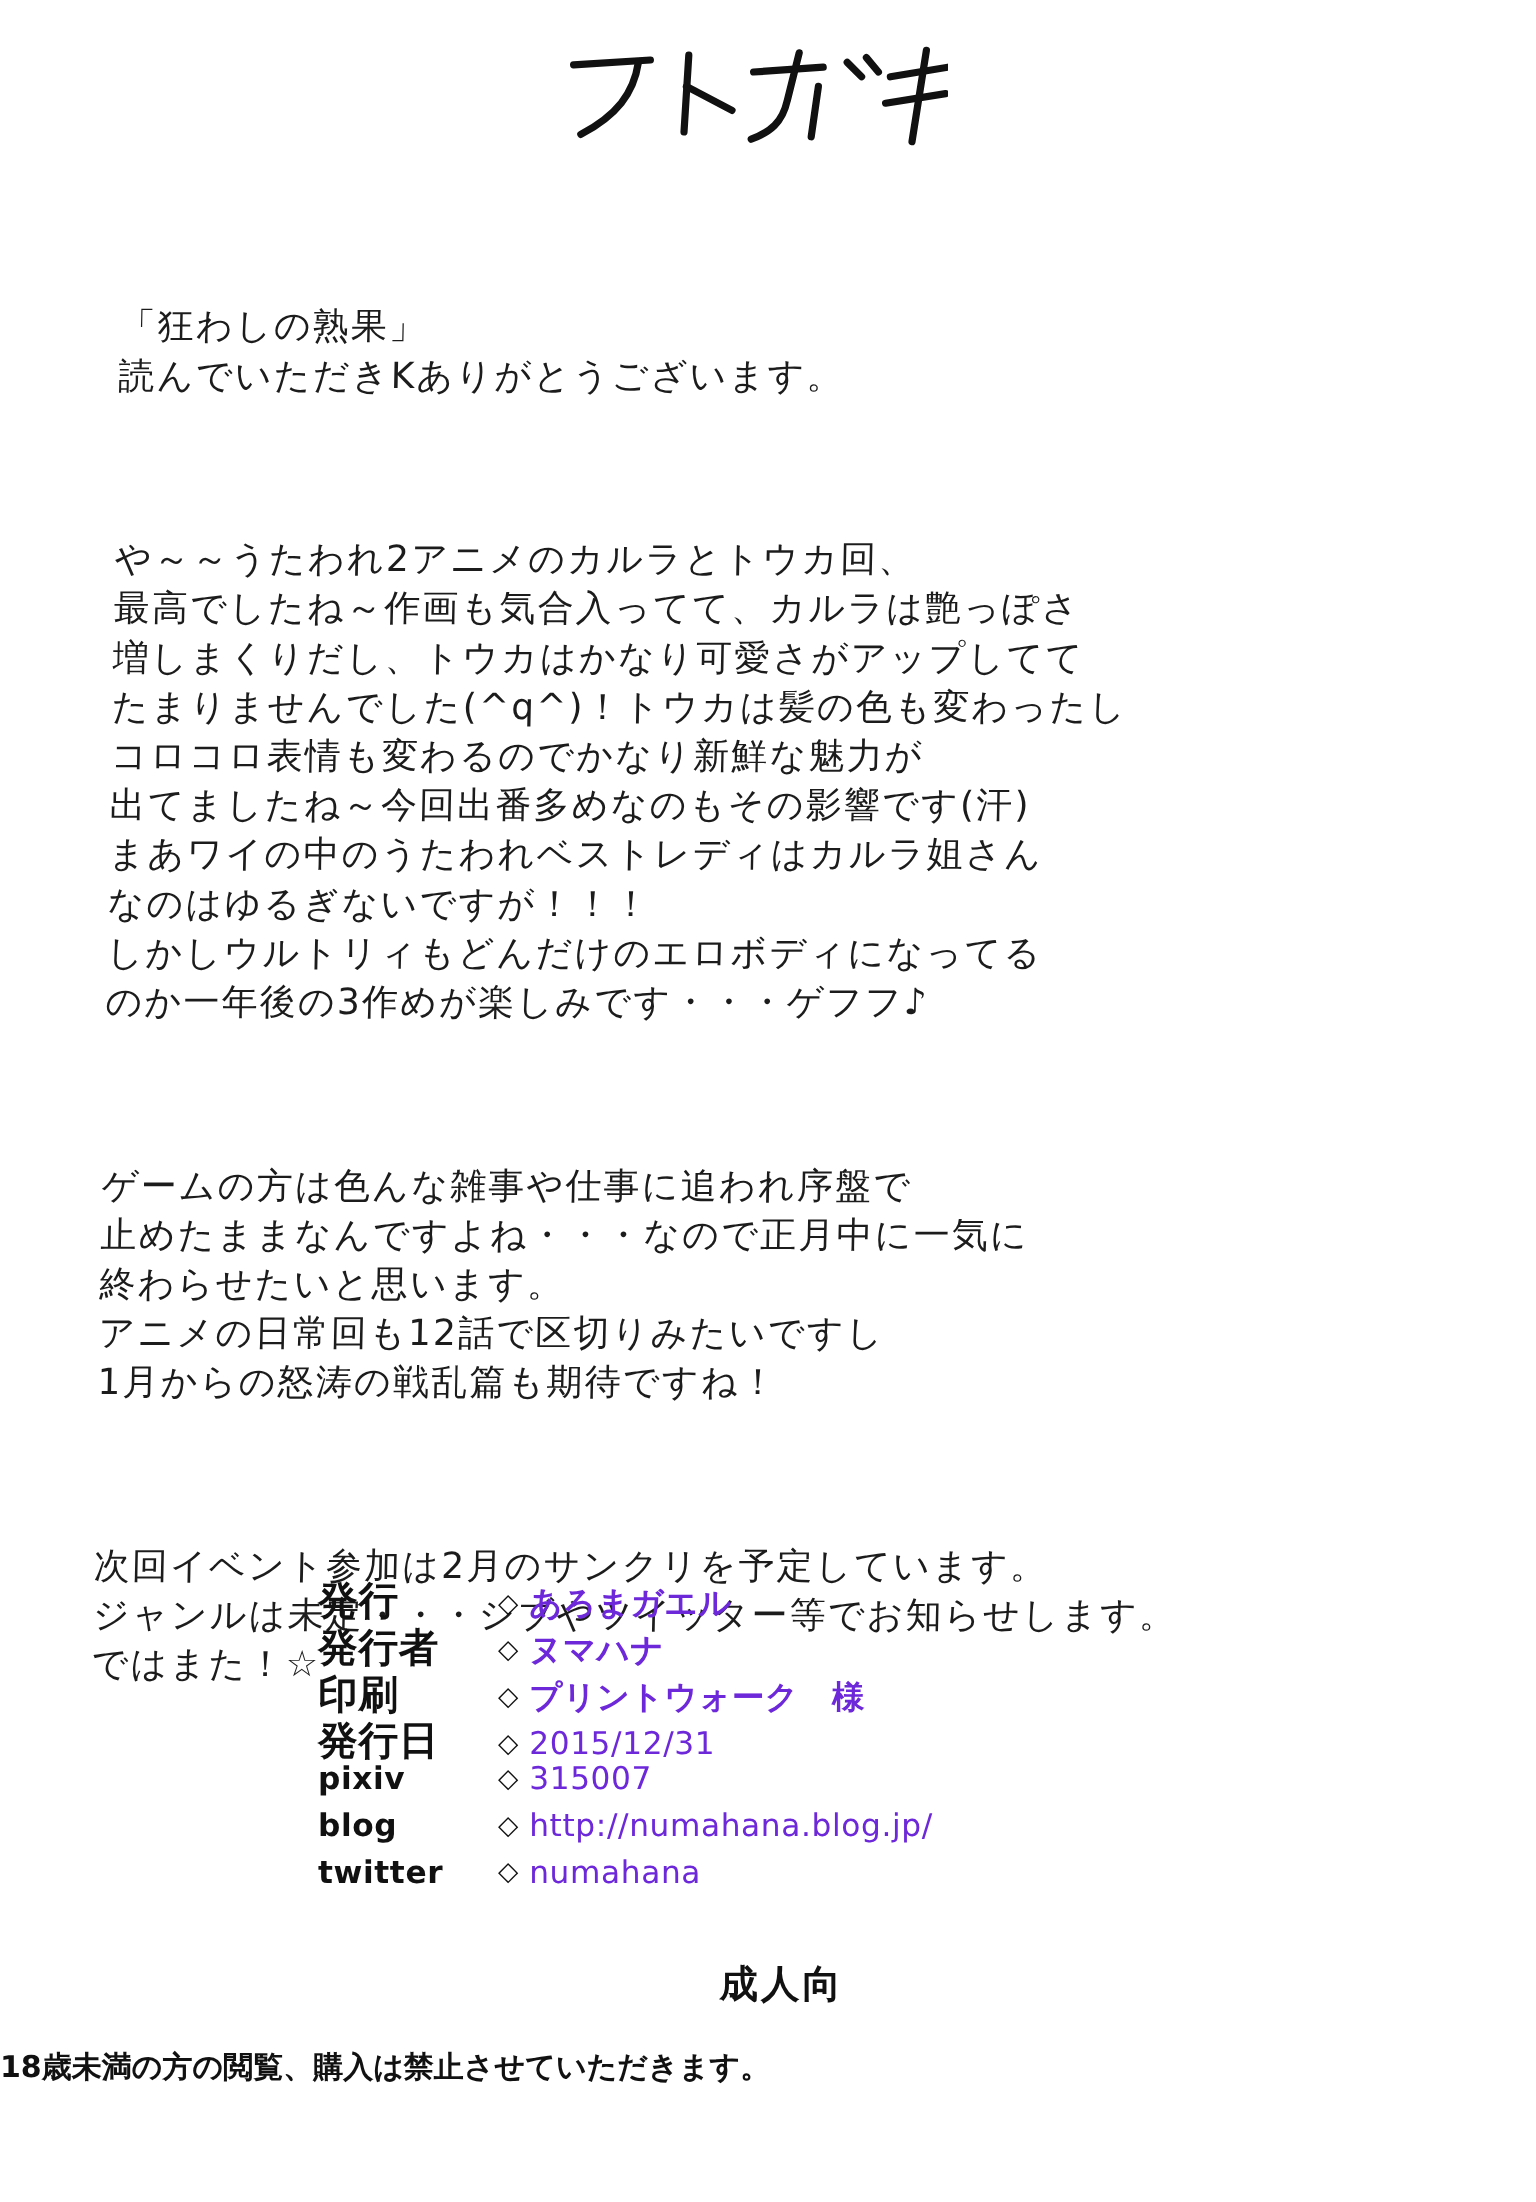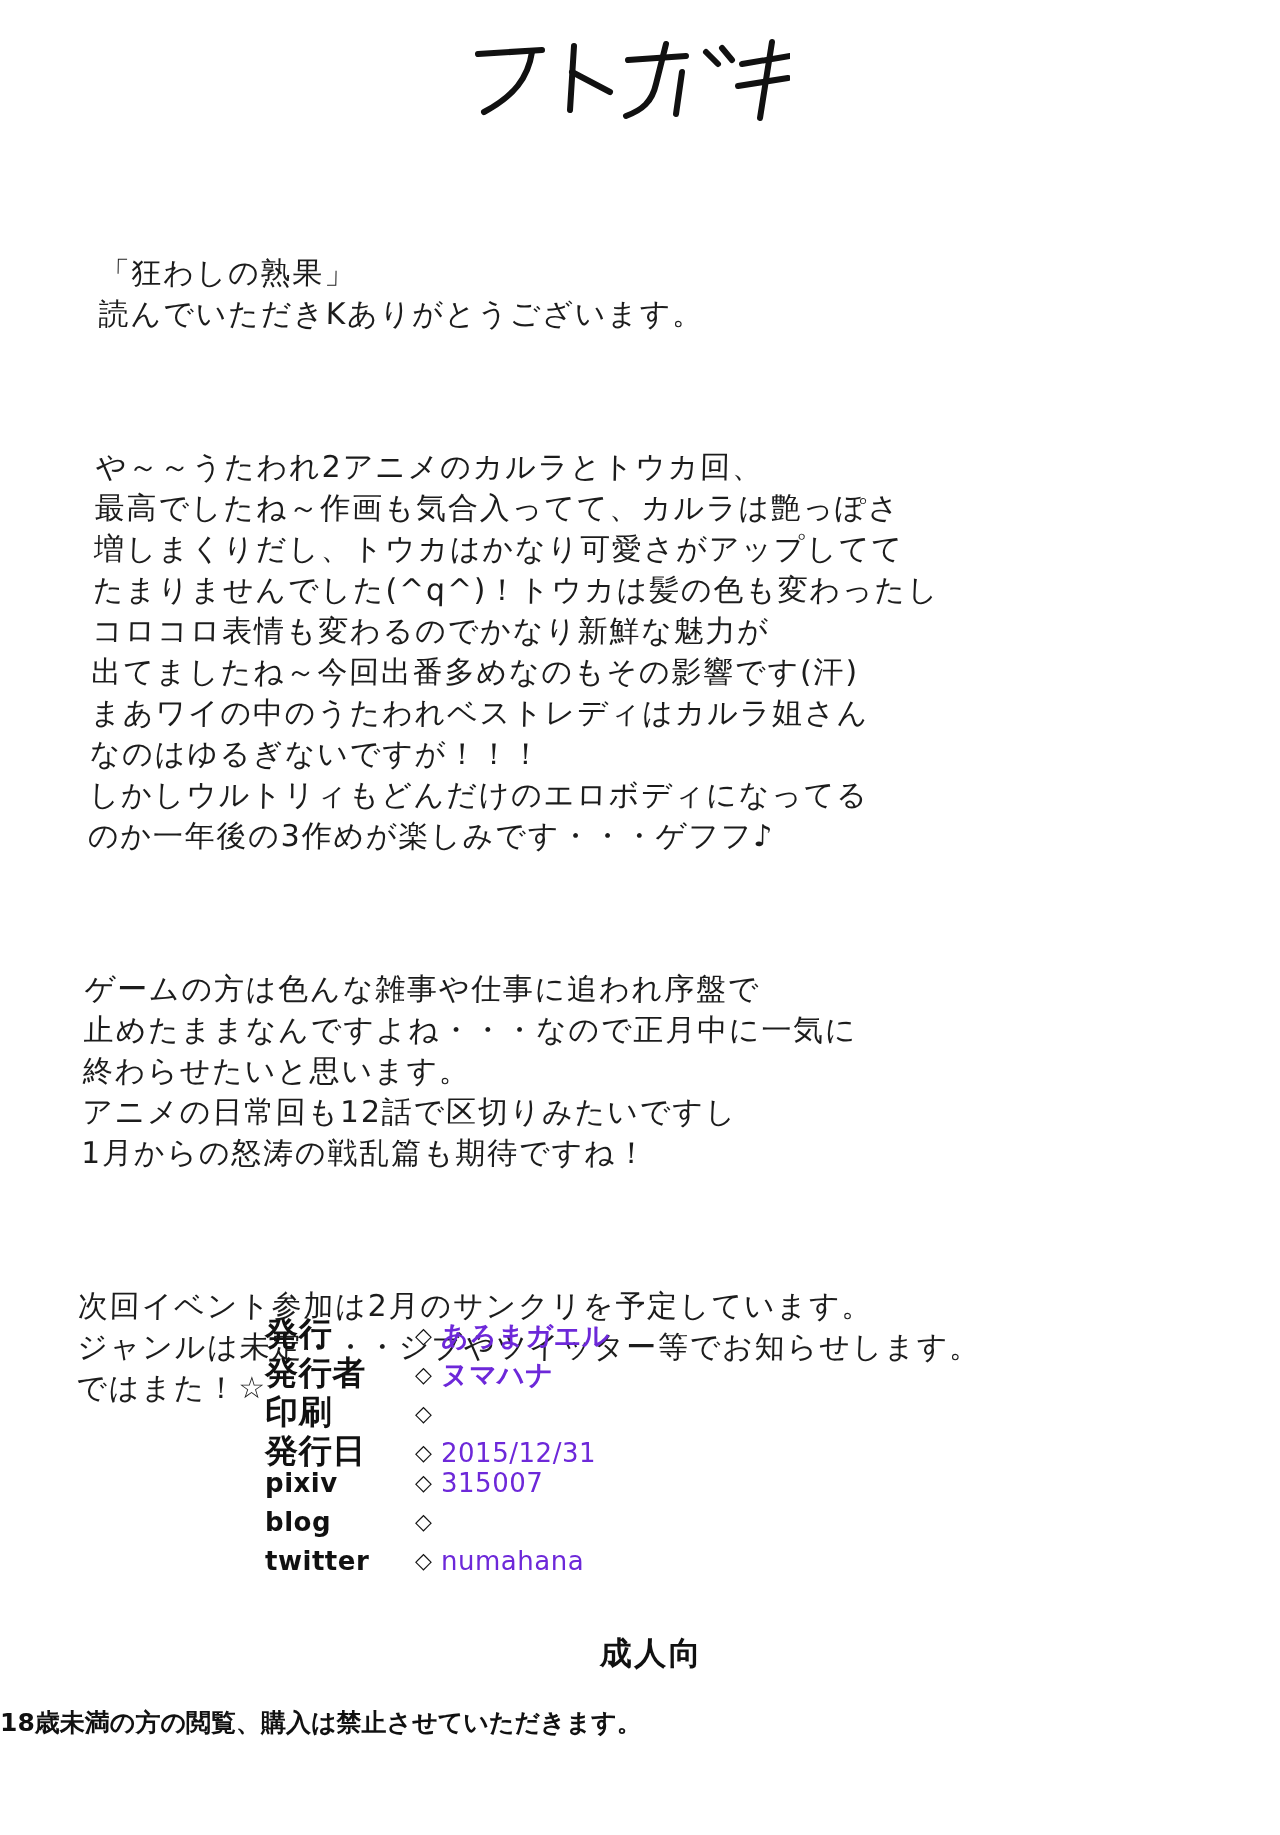--- a/index.html
+++ b/index.html
@@ -198,37 +198,39 @@
 
     <div class="credit-row">
       <span class="credit-label">発行者</span>
       <span class="credit-diamond">◇</span>
       <span class="credit-value">ヌマハナ</span>
     </div>
 
     <div class="credit-row">
       <span class="credit-label">印刷</span>
       <span class="credit-diamond">◇</span>
+      <span class="credit-value">プリントウォーク　様</span>
     </div>
 
     <div class="credit-row">
       <span class="credit-label">発行日</span>
       <span class="credit-diamond">◇</span>
       <span class="credit-value latin">2015/12/31</span>
     </div>
 
     <div class="credit-row">
       <span class="credit-label latin">pixiv</span>
       <span class="credit-diamond">◇</span>
       <span class="credit-value latin">315007</span>
     </div>
 
     <div class="credit-row">
       <span class="credit-label latin">blog</span>
       <span class="credit-diamond">◇</span>
+      <span class="credit-value latin">http://numahana.blog.jp/</span>
     </div>
 
     <div class="credit-row">
       <span class="credit-label latin">twitter</span>
       <span class="credit-diamond">◇</span>
       <span class="credit-value latin">numahana</span>
     </div>
 
   </div>
 

